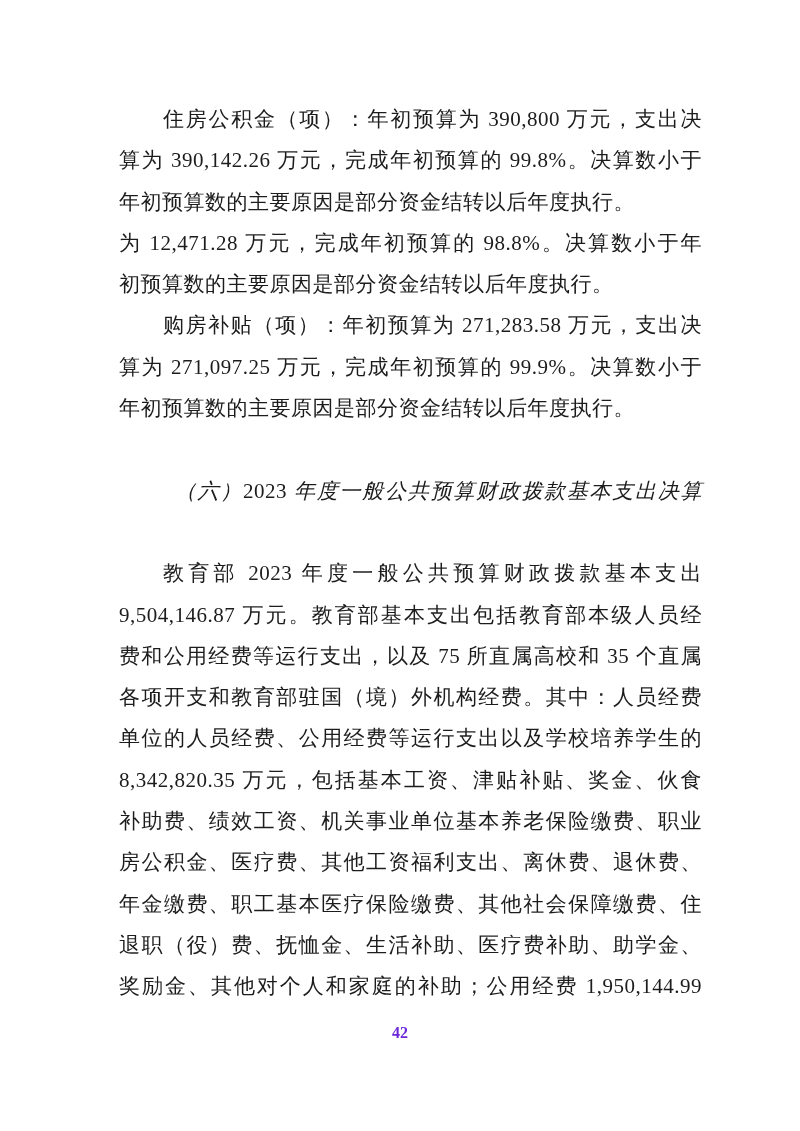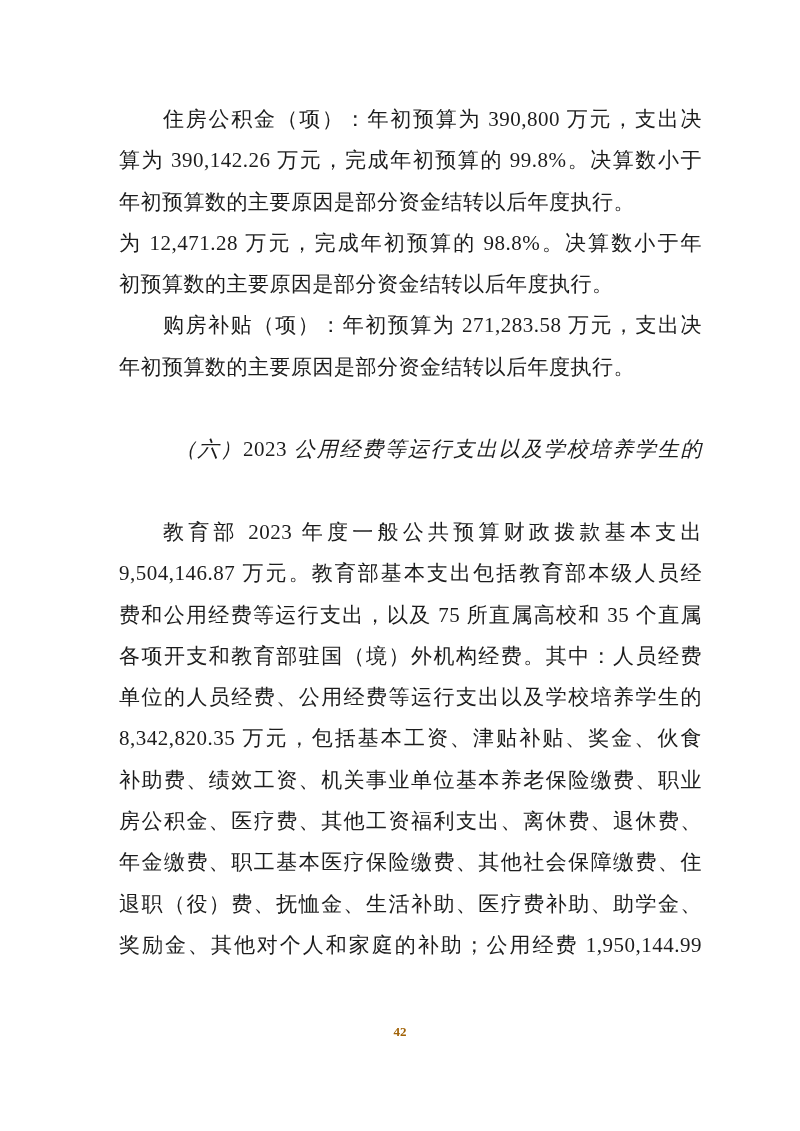--- a/index.html
+++ b/index.html
@@ -44,24 +44,24 @@
   .hyear {
     font-style: normal;
     font-weight: 400;
   }
   .pagenum {
     position: absolute;
     left: 0;
     top: 1024px;
     width: 800px;
     text-align: center;
-    font-size: 13px;
+    font-size: 16px;
     font-weight: 700;
     font-family: "Liberation Serif", serif;
-    color: #a16207;
+    color: #6d28d9;
   }
 </style>
 </head>
 <body>
 
 <div class="page">
   <main class="textblock">
 
     <section class="para">
       <div class="line just indent">住房公积金（项）：年初预算为 390,800 万元，支出决</div>
@@ -69,26 +69,27 @@
       <div class="line">年初预算数的主要原因是部分资金结转以后年度执行。</div>
     </section>
 
     <section class="para">
       <div class="line just">为 12,471.28 万元，完成年初预算的 98.8%。决算数小于年</div>
       <div class="line">初预算数的主要原因是部分资金结转以后年度执行。</div>
     </section>
 
     <section class="para">
       <div class="line just indent">购房补贴（项）：年初预算为 271,283.58 万元，支出决</div>
+      <div class="line just">算为 271,097.25 万元，完成年初预算的 99.9%。决算数小于</div>
       <div class="line">年初预算数的主要原因是部分资金结转以后年度执行。</div>
     </section>
 
     <section class="para">
       <div class="line just indent kai">
-        <span>（六）</span><span class="hyear">2023</span><span> 公用经费等运行支出以及学校培养学生的</span>
+        <span>（六）</span><span class="hyear">2023</span><span> 年度一般公共预算财政拨款基本支出决算</span>
       </div>
     </section>
 
     <section class="para">
       <div class="line just indent">教育部 2023 年度一般公共预算财政拨款基本支出</div>
       <div class="line just">9,504,146.87 万元。教育部基本支出包括教育部本级人员经</div>
       <div class="line just">费和公用经费等运行支出，以及 75 所直属高校和 35 个直属</div>
       <div class="line just">各项开支和教育部驻国（境）外机构经费。其中：人员经费</div>
       <div class="line just">单位的人员经费、公用经费等运行支出以及学校培养学生的</div>
       <div class="line just">8,342,820.35 万元，包括基本工资、津贴补贴、奖金、伙食</div>

